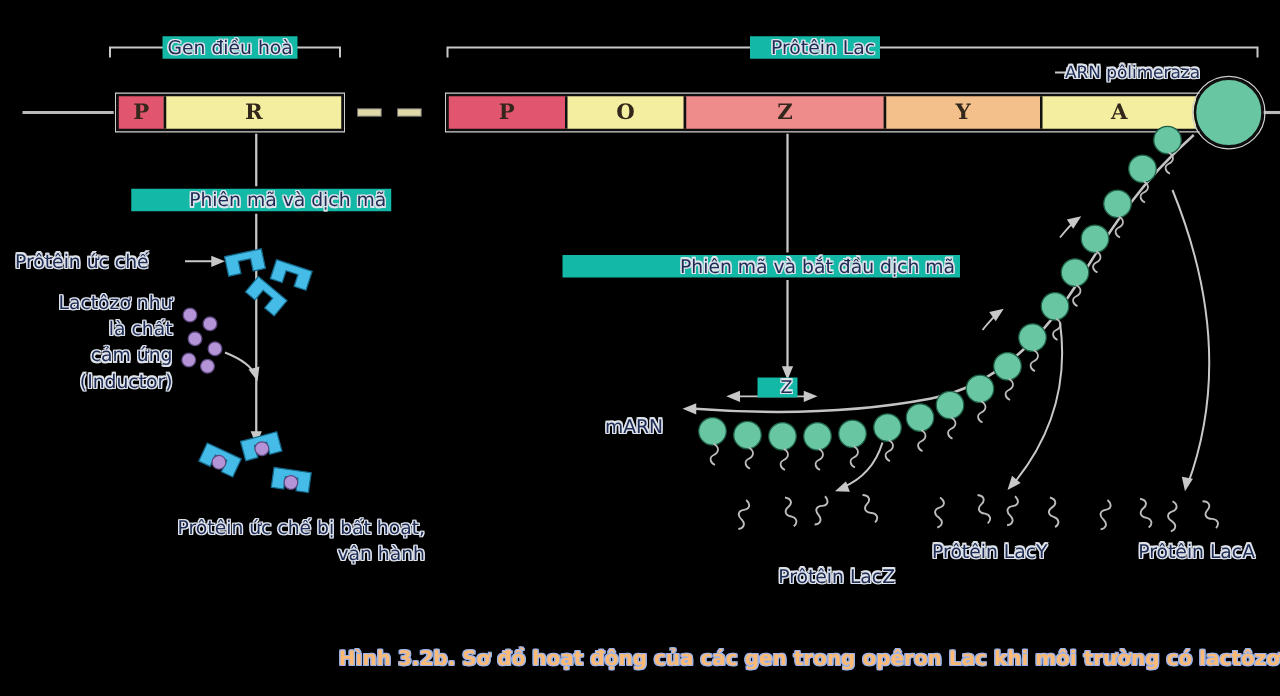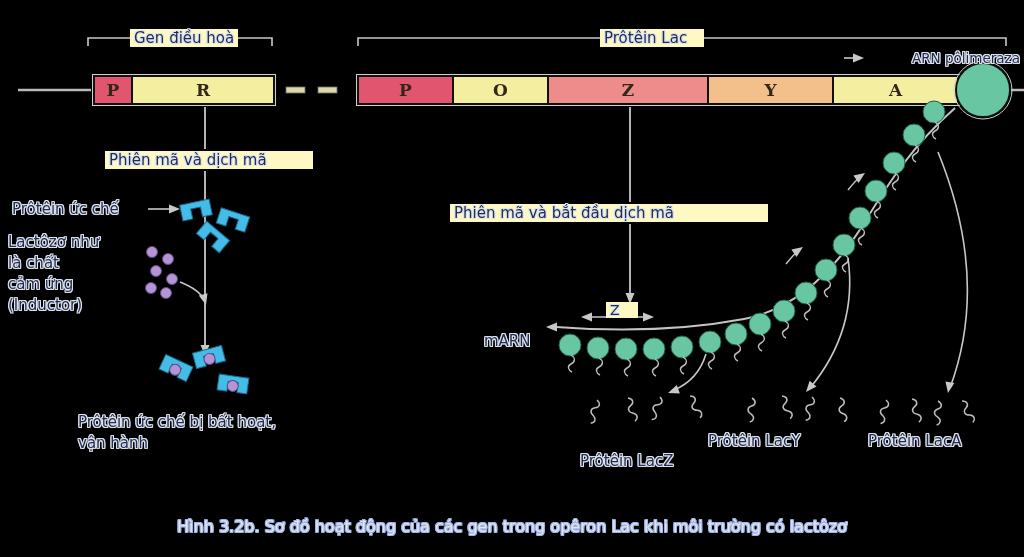--- a/index.html
+++ b/index.html
@@ -9,25 +9,25 @@
   
   .bargroup{position:absolute;top:75px;height:30px;display:flex;z-index:1;
             border:2px solid #101010;box-sizing:border-box;box-shadow:0 0 0 1px #cfcfcf;}
   .seg{display:flex;align-items:center;justify-content:center;border-left:2px solid #101010;
        font-family:"DejaVu Serif",serif;font-weight:bold;font-size:17px;color:#33261a;}
   .seg:first-child{border-left:none;}
   
   .lbl{position:absolute;z-index:3;font-size:15px;color:#1d2b55;white-space:nowrap;
        text-shadow:-1px 0 #dfe3ea,1px 0 #dfe3ea,0 -1px #dfe3ea,0 1px #dfe3ea,
                    -1px -1px #dfe3ea,1px 1px #dfe3ea,1px -1px #dfe3ea,-1px 1px #dfe3ea;}
-  .mask{background:#fef9c3;padding:0 4px;text-align:left;}
-  .center{text-align:left;}
+  .mask{background:#14b8a6;padding:0 4px;text-align:right;}
+  .center{text-align:right;}
   .small{font-size:13.5px;}
   .multiline{white-space:normal;line-height:21px;}
-  .caption{font-size:16px;font-weight:normal;color:#e5e5e5;width:1024px;text-align:center;
+  .caption{font-size:16px;font-weight:bold;color:#fdba74;width:1024px;text-align:right;
        text-shadow:-1px 0 #9db4ea,1px 0 #9db4ea,0 -1px #9db4ea,0 1px #9db4ea,
                    -1px -1px #9db4ea,1px 1px #9db4ea,1px -1px #9db4ea,-1px 1px #9db4ea;}
 </style>
 </head>
 <body>
 
 <div class="stage">
 
   <div class="bargroup" style="left:93px;">
     <div class="seg" style="width: 36px; background: rgb(226, 85, 110);">P</div>
@@ -197,21 +197,21 @@
       <use href="#sq" transform="translate(912,399) rotate(-12)"></use>
       <use href="#sq" transform="translate(938,401) rotate(8)"></use>
       <use href="#sq" transform="translate(962,401) rotate(-22)"></use>
     </g>
   </svg>
 
   <div class="lbl mask" style="left:130px;top:29px;width:100px;">Gen điều hoà</div>
 
   <div class="lbl mask" style="left:600px;top:29px;width:96px;">Prôtêin Lac</div>
 
-  <div class="lbl small" style="left:912px;top:50px;">ARN pôlimeraza</div>
+  <div class="lbl small" style="left:852px;top:50px;">ARN pôlimeraza</div>
 
   <div class="lbl mask" style="left:105px;top:151px;width:200px;">Phiên mã và dịch mã</div>
 
   <div class="lbl" style="left:12px;top:200px;text-align:right;">Prôtêin ức chế</div>
 
   <div class="lbl multiline center" style="left:8px;top:232px;width:130px;">
     <div>Lactôzơ như</div>
     <div>là chất</div>
     <div>cảm ứng</div>
     <div>(Inductor)</div>

